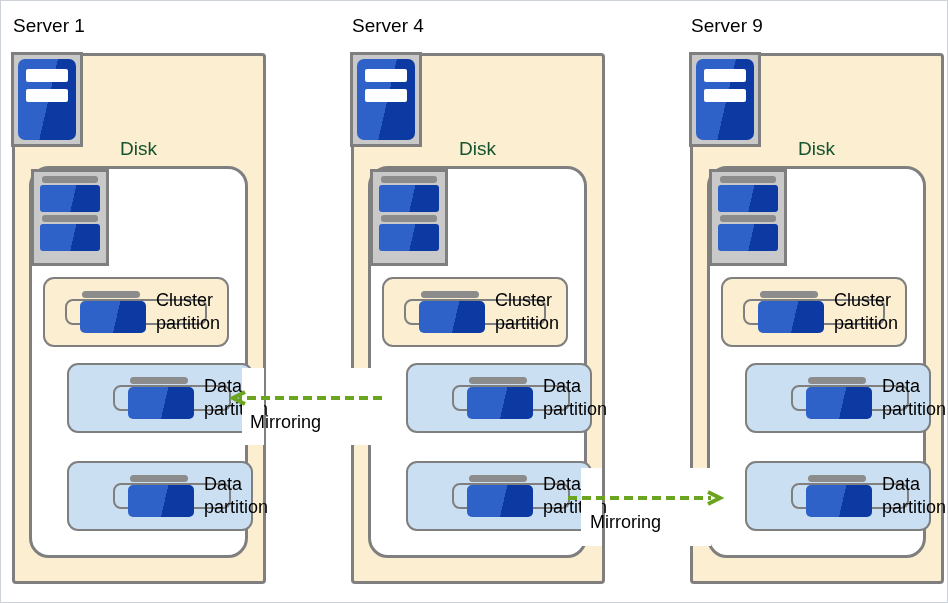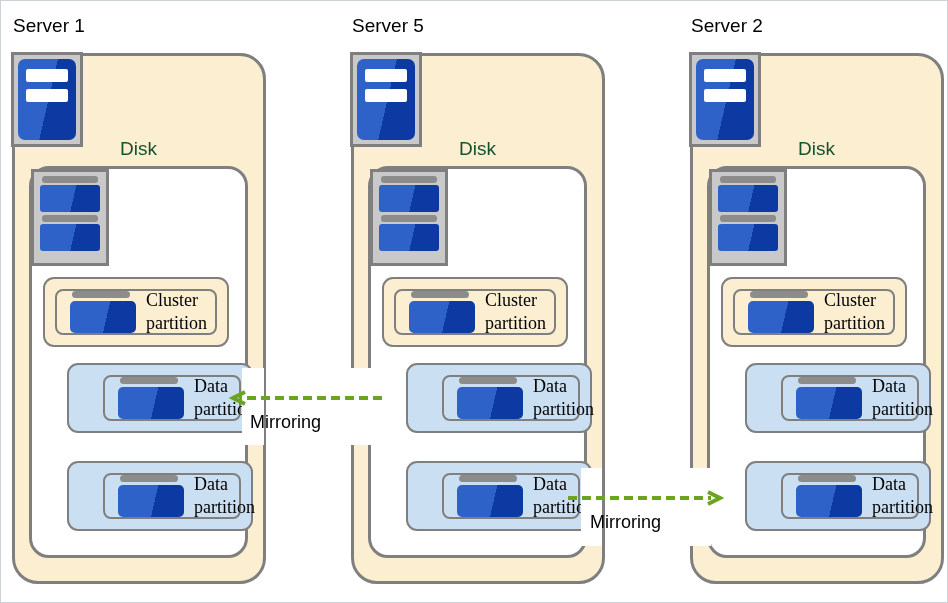--- a/index.html
+++ b/index.html
@@ -1,20 +1,20 @@
 <!DOCTYPE html>
 <html><head>
 <meta charset="utf-8">
 <style>
   html,body{margin:0;padding:0;background:#fff;font-family:"Liberation Sans",sans-serif;}
   .canvas{position:relative;width:948px;height:603px;background:#ffffff;border:1px solid #cdd2d8;box-sizing:border-box;overflow:hidden;}
 
   
   .server{position:absolute;top:52px;width:248px;height:525px;background:#FBEED1;
-          border:3px solid #7f7f7f;border-radius:26px;z-index:1;}
+          border:3px solid #7f7f7f;border-radius:4px;z-index:1;}
   #srv1{left:11px}#srv2{left:350px}#srv3{left:689px}
   .server-label{position:absolute;left:-2px;top:-41px;font-size:19px;color:#000;white-space:nowrap;}
 
   .server-icon{position:absolute;left:-4px;top:-4px;width:66px;height:89px;background:#c9c9c9;
                border:3px solid #7f7f7f;}
   .tower{position:absolute;left:4px;top:4px;width:58px;height:81px;border-radius:7px;
          background:linear-gradient(103deg,#2e62c9 52%,#0c3aa2 52%);}
   .slot{position:absolute;left:8px;width:42px;height:13px;background:#fff;border-radius:2px;}
   .slot.s1{top:10px}.slot.s2{top:30px}
 
@@ -22,21 +22,21 @@
   .disk-box{position:absolute;left:14px;top:110px;width:219px;height:392px;background:#fff;
             border:3px solid #7f7f7f;border-radius:20px;box-sizing:border-box;}
   .disk-icon{position:absolute;left:16px;top:113px;width:62px;height:83px;background:#c9c9c9;
              border:3px solid #7f7f7f;padding:4px 5px;box-sizing:content-box;}
   .dbar{width:56px;height:7px;margin:0 auto 2px;background:#8c8c8c;border-radius:3px;}
   .ddrive{width:60px;height:27px;margin:0 auto 3px;border-radius:3px;
           background:linear-gradient(103deg,#2e62c9 55%,#0c3aa2 55%);}
 
   
   .part{position:absolute;left:28px;width:186px;height:70px;border:2px solid #7f7f7f;border-radius:11px;
-        padding:10px;box-sizing:border-box;font-family:Liberation Serif, serif;}
+        padding:20px;box-sizing:border-box;}
   .part.p1{top:221px}.part.p2{top:307px}.part.p3{top:405px}
   .part.cluster,.part.cluster .part-inner{background:#FBEED1;}
   .part.data,.part.data .part-inner{background:#CBDFF2;margin-left:24px;}
   .part-inner{height:100%;border:2px solid #7f7f7f;border-radius:8px;box-sizing:border-box;
               display:flex;align-items:center;}
   .p-icon{margin-left:13px;width:66px;flex:0 0 auto;}
   .p-bar{width:58px;height:7px;margin:0 0 3px 2px;background:#8c8c8c;border-radius:4px;}
   .p-drive{width:66px;height:32px;border-radius:5px;background:linear-gradient(103deg,#2e62c9 55%,#0c3aa2 55%);}
   .p-label{margin-left:10px;width:86px;font-size:18px;line-height:23px;color:#000;}
 
@@ -97,21 +97,21 @@
         <div class="p-icon">
           <div class="p-bar"></div>
             <div class="p-drive"></div>
         </div>
         <div class="p-label">Data partition</div>
       </div>
     </div>
   </div>
 
   <div class="server" id="srv2">
-    <div class="server-label">Server 5</div>
+    <div class="server-label">Server 4</div>
     <div class="server-icon">
       <div class="tower">
         <div class="slot s1"></div>
         <div class="slot s2"></div>
       </div>
     </div>
     <div class="disk-label">Disk</div>
     <div class="disk-box"></div>
     <div class="disk-icon">
       <div class="dbar"></div>
@@ -142,21 +142,21 @@
         <div class="p-icon">
           <div class="p-bar"></div>
             <div class="p-drive"></div>
         </div>
         <div class="p-label">Data partition</div>
       </div>
     </div>
   </div>
 
   <div class="server" id="srv3">
-    <div class="server-label">Server 2</div>
+    <div class="server-label">Server 9</div>
     <div class="server-icon">
       <div class="tower">
         <div class="slot s1"></div>
         <div class="slot s2"></div>
       </div>
     </div>
     <div class="disk-label">Disk</div>
     <div class="disk-box"></div>
     <div class="disk-icon">
       <div class="dbar"></div>

